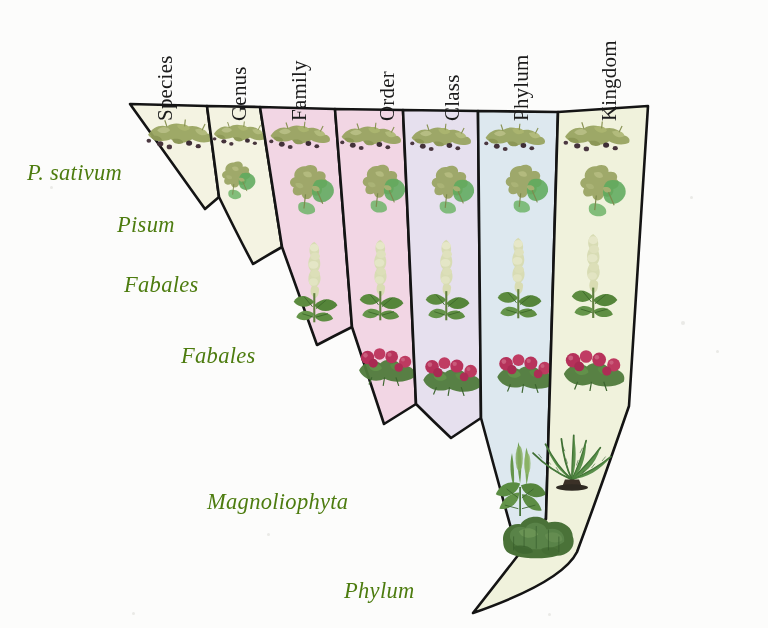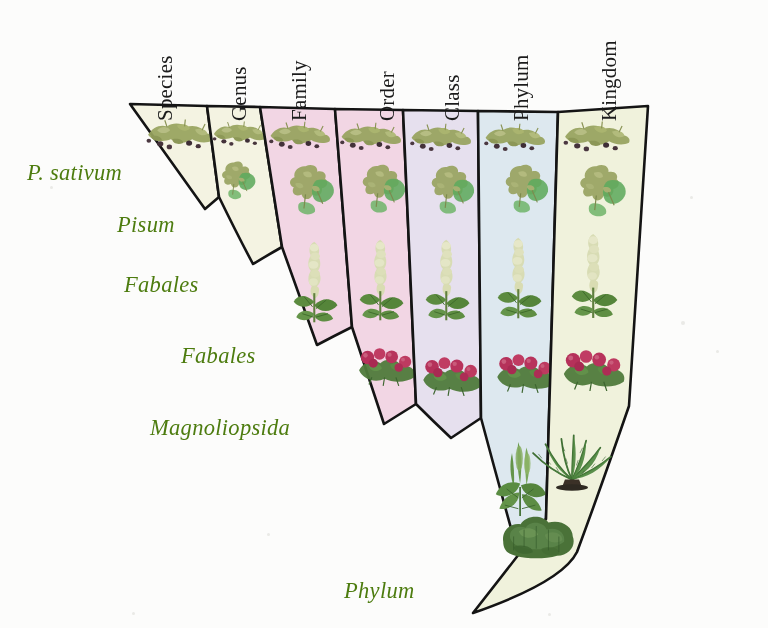--- a/index.html
+++ b/index.html
@@ -243,21 +243,21 @@
   <div class="rank-label" style="left:312px;top:96px;">Family</div>
   <div class="rank-label" style="left:400px;top:96px;">Order</div>
   <div class="rank-label" style="left:465px;top:96px;">Class</div>
   <div class="rank-label" style="left:534px;top:96px;">Phylum</div>
   <div class="rank-label" style="left:622px;top:96px;">Kingdom</div>
 
   <div class="taxon-label" style="left:27px;top:160px;">P. sativum</div>
   <div class="taxon-label" style="left:117px;top:212px;">Pisum</div>
   <div class="taxon-label" style="left:124px;top:272px;">Fabales</div>
   <div class="taxon-label" style="left:181px;top:343px;">Fabales</div>
-  <div class="taxon-label" style="left:150px;top:415px;">Magnoliopsida</div>
+  <div class="taxon-label" style="left:207px;top:489px;">Magnoliophyta</div>
   <div class="taxon-label" style="left:344px;top:578px;">Phylum</div>
 
   <div class="noise" style="left:50px;top:186px;width:3px;height:3px;"></div>
   <div class="noise" style="left:267px;top:533px;width:3px;height:3px;"></div>
   <div class="noise" style="left:690px;top:196px;width:3px;height:3px;"></div>
   <div class="noise" style="left:681px;top:321px;width:4px;height:4px;"></div>
   <div class="noise" style="left:716px;top:350px;width:3px;height:3px;"></div>
   <div class="noise" style="left:548px;top:613px;width:3px;height:3px;"></div>
   <div class="noise" style="left:132px;top:612px;width:3px;height:3px;"></div>
 </div>

